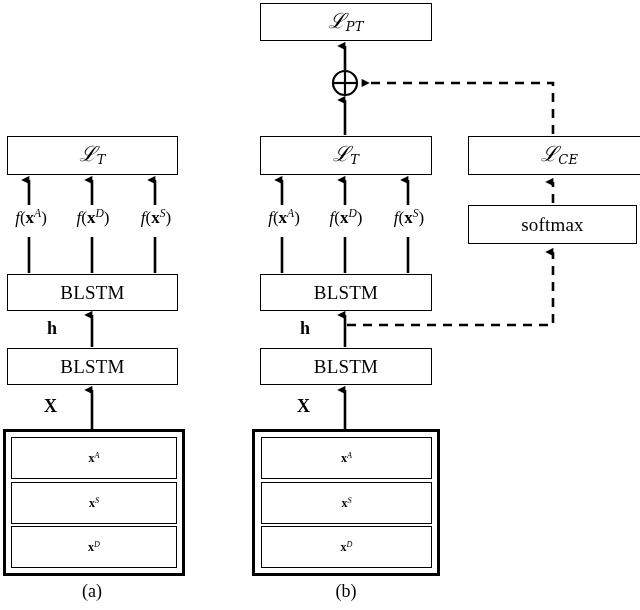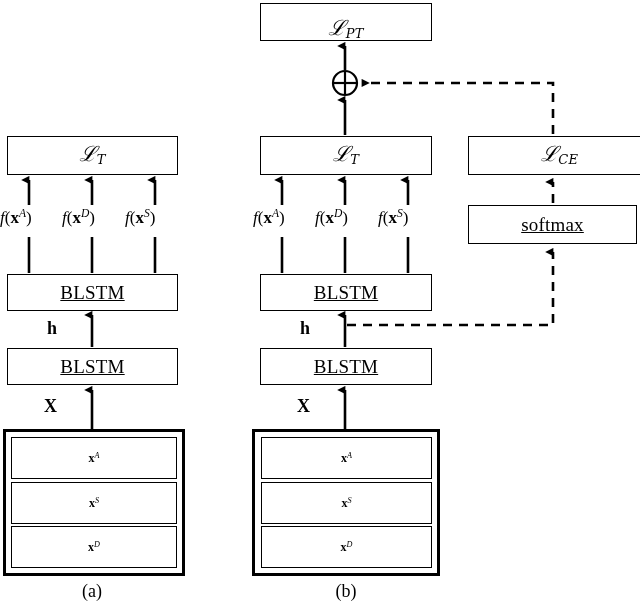--- a/index.html
+++ b/index.html
@@ -51,36 +51,36 @@
   .cal .sub {
     font-size: 13px;
     font-style: italic;
     vertical-align: -0.25em;
     letter-spacing: 0.3px;
   }
   .plain {
     font-style: normal;
     font-size: 19px;
     letter-spacing: 0.2px;
-    text-decoration: underline;
   }
   .vecbold {
     font-weight: bold;
     font-style: normal;
   }
   .sup {
     font-size: 0.68em;
     font-style: italic;
     font-weight: normal;
     vertical-align: 0.5em;
   }
   .flabel {
     position: absolute;
     font-size: 17px;
     white-space: nowrap;
+    text-align: center;
     z-index: 6;
   }
   .flabel .fn { font-style: italic; }
   .axlabel {
     position: absolute;
     font-size: 18px;
     font-weight: bold;
     z-index: 6;
   }
   .caption {
@@ -180,21 +180,21 @@
   </div>
   <div class="box inner" style="left:11px; top:482px; width:166px; height:42px;">
     <span class="math"><span class="vecbold">x</span><span class="sup">S</span></span>
   </div>
   <div class="box inner" style="left:11px; top:526px; width:166px; height:42px;">
     <span class="math"><span class="vecbold">x</span><span class="sup">D</span></span>
   </div>
 
   <div class="caption" style="left:62px; top:581px; width:60px;">(a)</div>
 
-  <div class="box" style="left:260px; top:3px; width:172px; height:38px;align-items:flex-end;">
+  <div class="box" style="left:260px; top:3px; width:172px; height:38px;">
     <span class="math cal">ℒ<span class="sub">PT</span></span>
   </div>
 
   <div class="oplus" style="left:330px; top:68px; width:30px; height:30px;">
     <svg width="30" height="30" viewBox="0 0 30 30">
       <circle cx="15" cy="15" r="12" fill="#ffffff" stroke="#000" stroke-width="2.2"></circle>
       <line x1="15" y1="3.4" x2="15" y2="26.6" stroke="#000" stroke-width="2.2"></line>
       <line x1="3.4" y1="15" x2="26.6" y2="15" stroke="#000" stroke-width="2.2"></line>
     </svg>
   </div>

